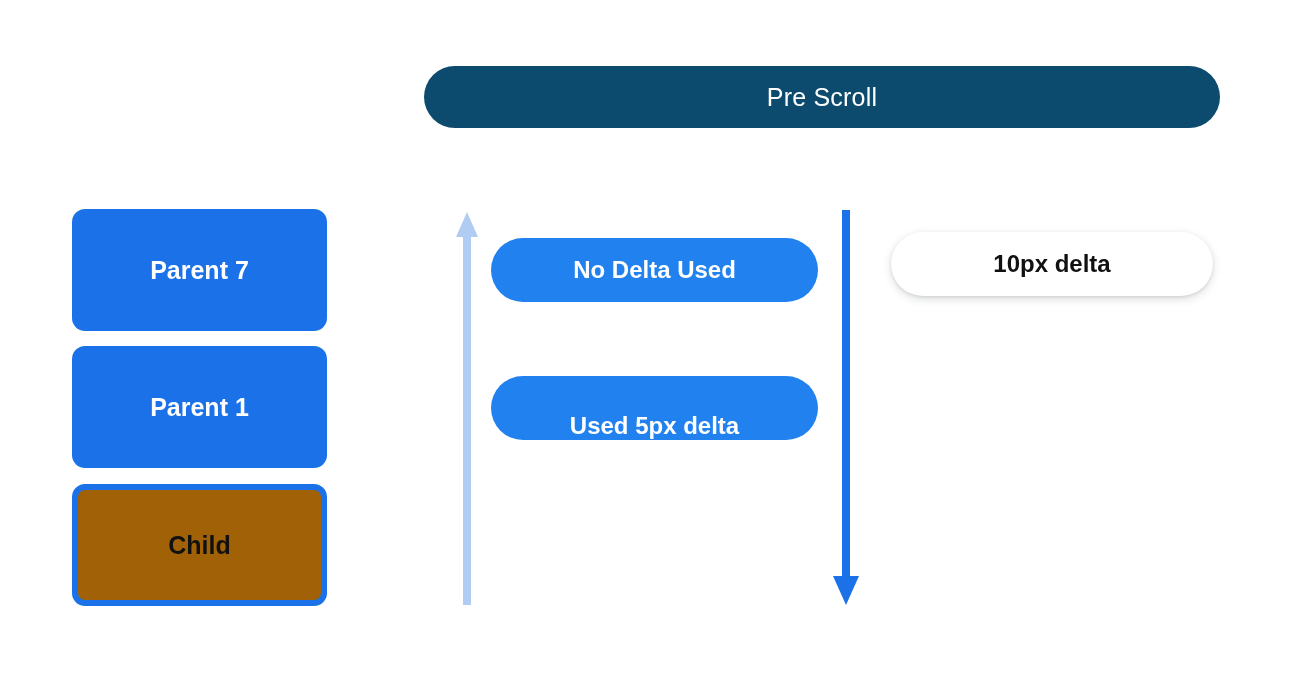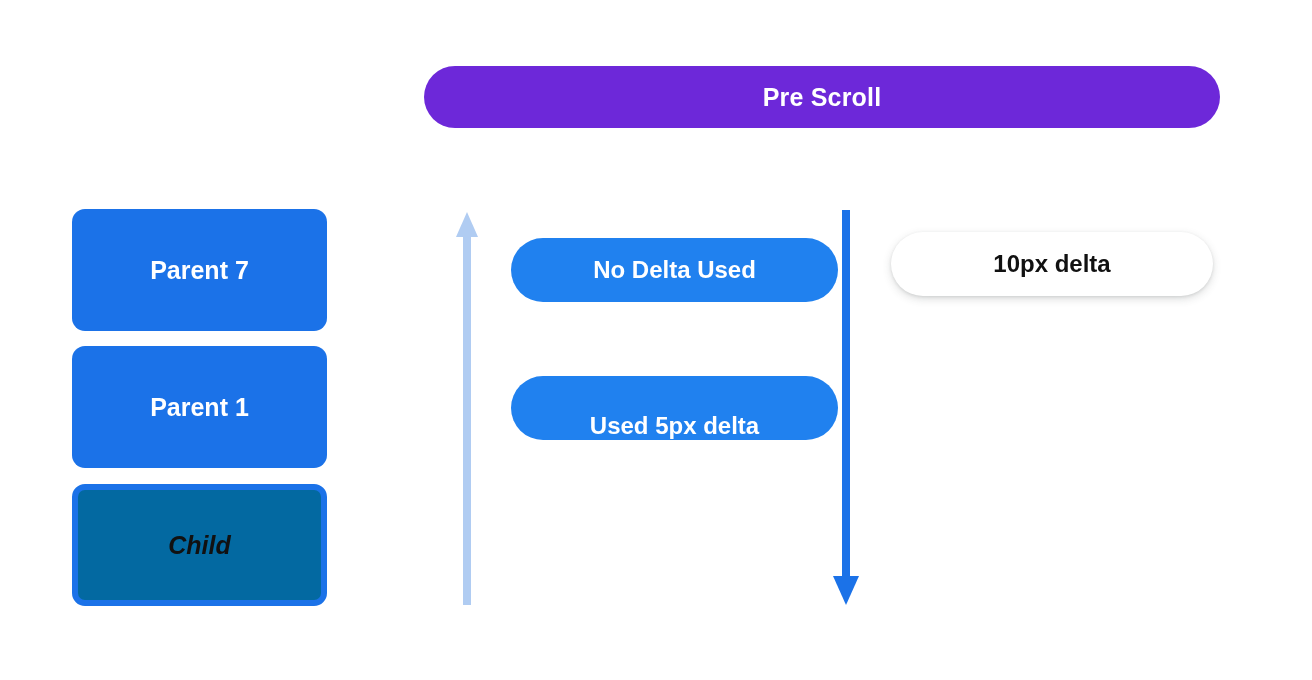--- a/index.html
+++ b/index.html
@@ -19,28 +19,28 @@
     height: 680px;
   }
 
   
   .header-pill {
     position: absolute;
     left: 424px;
     top: 66px;
     width: 796px;
     height: 62px;
-    background: #6d28d9;
+    background: #0c4a6e;
     border-radius: 31px;
     display: flex;
     align-items: center;
     justify-content: center;
     color: #ffffff;
     font-size: 25px;
-    font-weight: bold;
+    font-weight: normal;
     letter-spacing: 0.2px;
   }
 
   
   .node-box {
     position: absolute;
     left: 72px;
     width: 255px;
     height: 122px;
     border-radius: 13px;
@@ -49,24 +49,23 @@
     justify-content: center;
     font-size: 25px;
     font-weight: bold;
     box-sizing: border-box;
   }
   .node-box.filled {
     background: #1b72e8;
     color: #ffffff;
   }
   .node-box.outlined {
-    background: #0369a1;
+    background: #a16207;
     color: #111111;
     border: 6px solid #1b72e8;
-    font-style: italic;
   }
   .node-parent2 { top: 209px; }
   .node-parent1 { top: 346px; }
   .node-child   { top: 484px; }
 
   
   .arrow {
     position: absolute;
   }
 
@@ -79,21 +78,21 @@
   .arrow-down {
     left: 833px;
     top: 210px;
     width: 26px;
     height: 396px;
   }
 
   
   .pill-blue {
     position: absolute;
-    left: 511px;
+    left: 491px;
     width: 327px;
     height: 64px;
     background: #2081ef;
     border-radius: 32px;
     display: flex;
     align-items: center;
     justify-content: center;
     color: #ffffff;
     font-size: 24px;
     font-weight: bold;

